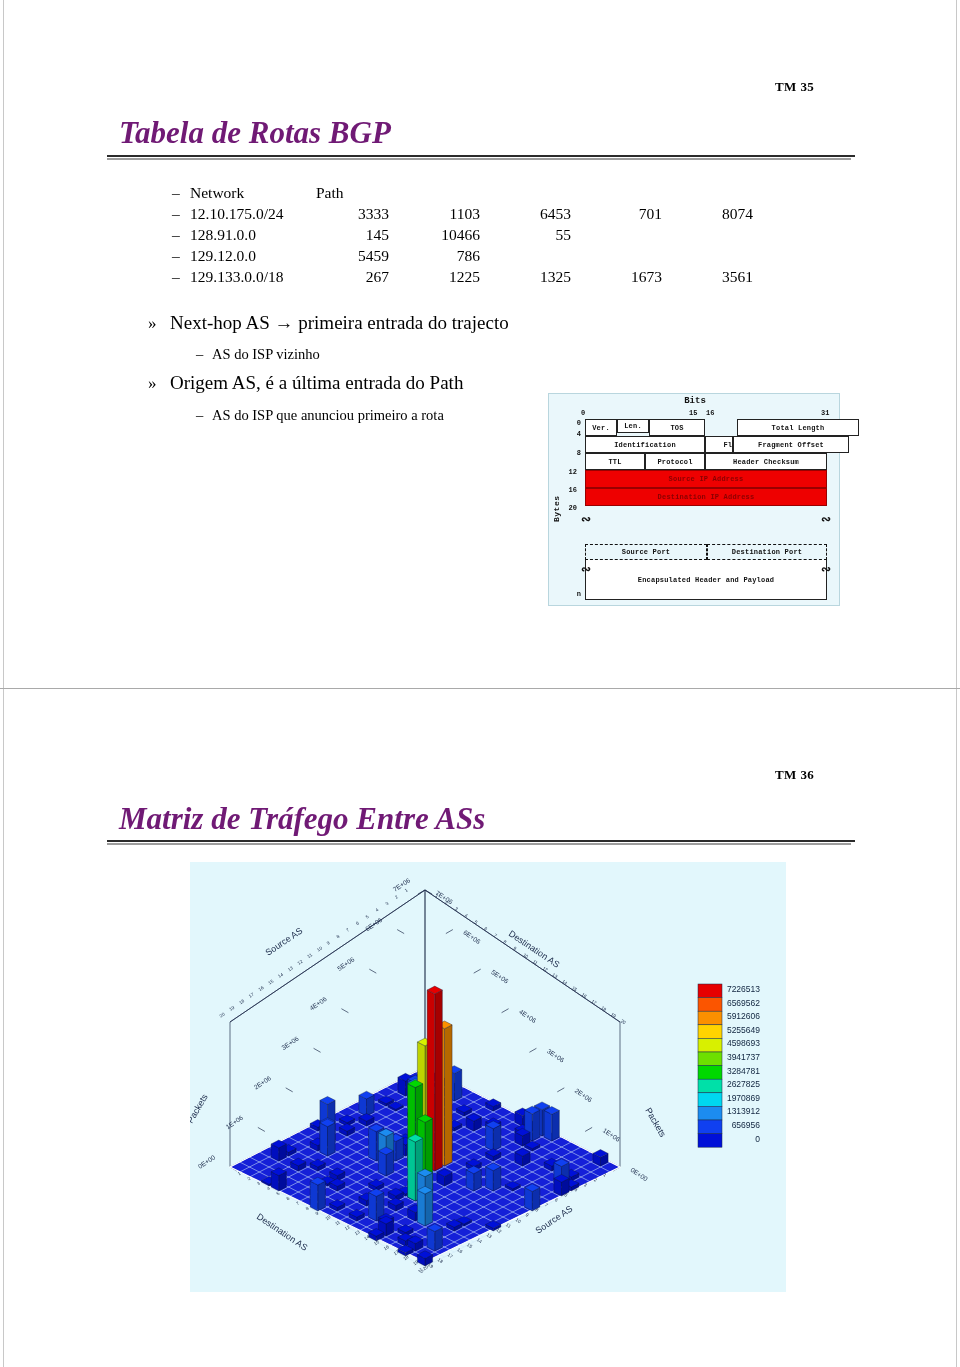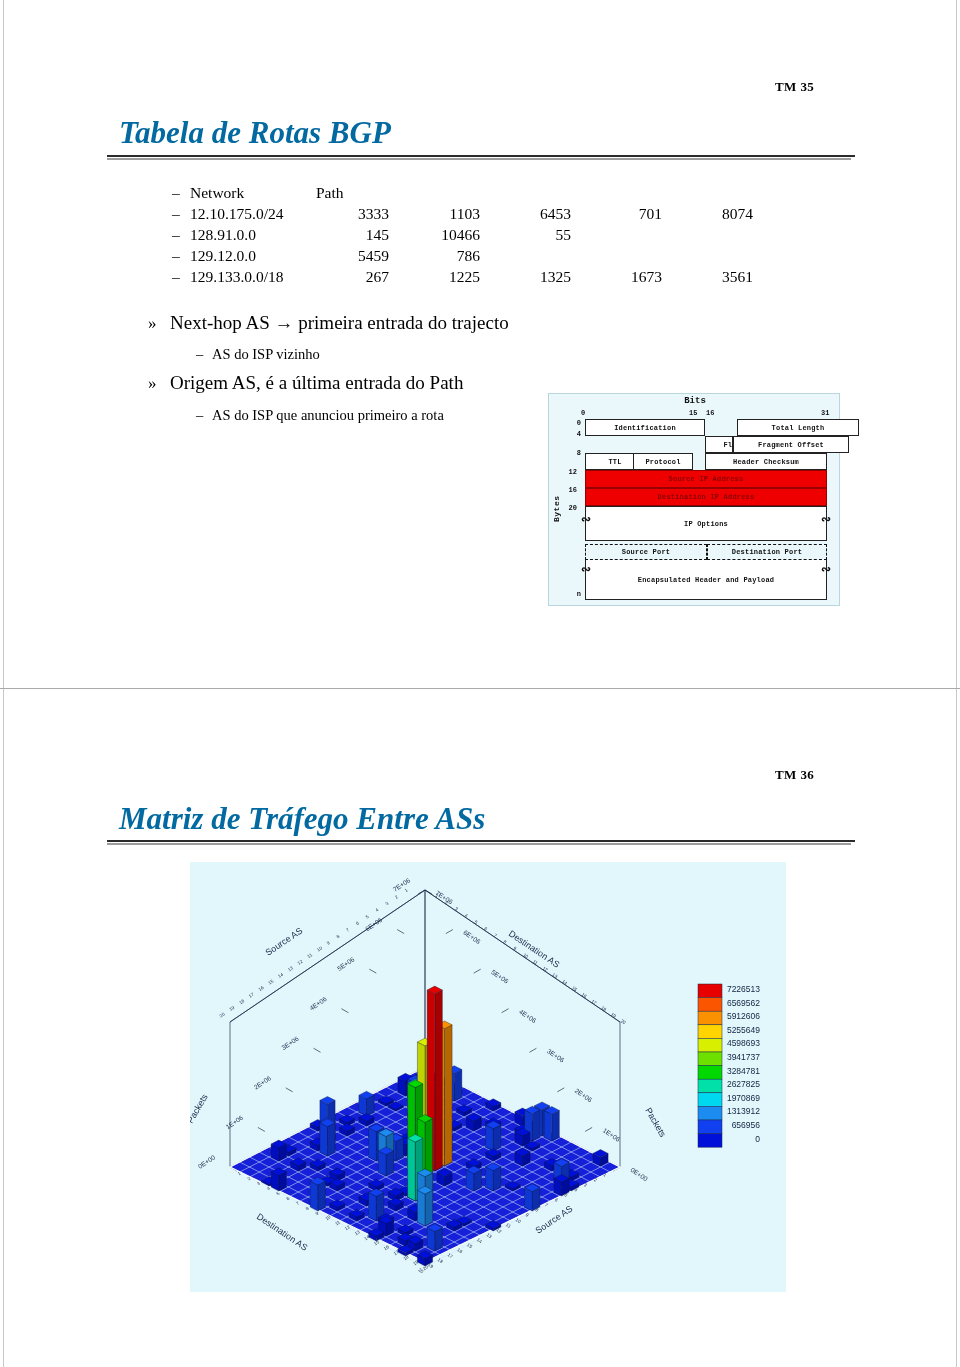--- a/index.html
+++ b/index.html
@@ -52,21 +52,21 @@
     font-size: 13px;
     letter-spacing: 0.4px;
   }
   .slide-title {
     position: absolute;
     font-family: "Liberation Serif", "DejaVu Serif", serif;
     font-style: italic;
     font-weight: bold;
     font-size: 31px;
     white-space: nowrap;
-    color: #0369a1;
+    color: #701a75;
   }
   .title-rule-dark {
     position: absolute;
     height: 2px;
     background: #2b2b2b;
   }
   .title-rule-light {
     position: absolute;
     height: 2px;
     background: #9d9d9d;
@@ -282,32 +282,31 @@
       <div class="bytelbl" style="left:14px; top:110px;">20</div>
       <div class="bytelbl" style="left:18px; top:196px;">n</div>
 
       <div class="bytes-axis">Bytes</div>
 
       <div class="hdrbox" style="left:36px;  top:25px; width:32px;  height:17px;">Ver.</div>
       <div class="hdrbox" style="left:68px;  top:25px; width:32px;  height:14px;">Len.</div>
       <div class="hdrbox" style="left:100px; top:25px; width:56px;  height:17px;">TOS</div>
       <div class="hdrbox" style="left:156px; top:25px; width:122px; height:17px;margin-left:32px;">Total Length</div>
 
-      <div class="hdrbox" style="left:36px;  top:25px; width:120px; height:17px;">Identification</div>
+      <div class="hdrbox" style="left:36px;  top:42px; width:120px; height:17px;">Identification</div>
       <div class="hdrbox" style="left:156px; top:42px; width:28px;  height:17px;padding-left:22px;">Flg</div>
       <div class="hdrbox" style="left:184px; top:42px; width:116px;  height:17px;">Fragment Offset</div>
 
       <div class="hdrbox" style="left:36px;  top:59px; width:60px;  height:17px;">TTL</div>
-      <div class="hdrbox" style="left:84px;  top:59px; width:60px;  height:17px;">Protocol</div>
+      <div class="hdrbox" style="left:96px;  top:59px; width:60px;  height:17px;">Protocol</div>
       <div class="hdrbox" style="left:156px; top:59px; width:122px; height:17px;">Header Checksum</div>
 
       <div class="hdrbox red" style="left:36px; top:76px; width:242px; height:18px;">Source IP Address</div>
       <div class="hdrbox red" style="left:36px; top:94px; width:242px; height:18px;">Destination IP Address</div>
 
-      <div class="hdrbox plain" style="left:36px; top:112px; width:242px; height:35px;">IP Options</div>
       <div class="zig" style="left:32px; top:122px;">∾</div>
       <div class="zig" style="left:272px; top:122px;">∾</div>
 
       <div class="hdrbox dashed" style="left:36px;  top:150px; width:122px; height:16px;">Source Port</div>
       <div class="hdrbox dashed" style="left:158px; top:150px; width:120px; height:16px;">Destination Port</div>
 
       <div class="hdrbox plain" style="left:36px; top:166px; width:242px; height:40px; border-top:none;">Encapsulated Header and Payload</div>
       <div class="zig" style="left:32px; top:172px;">∾</div>
       <div class="zig" style="left:272px; top:172px;">∾</div>
     </div>

